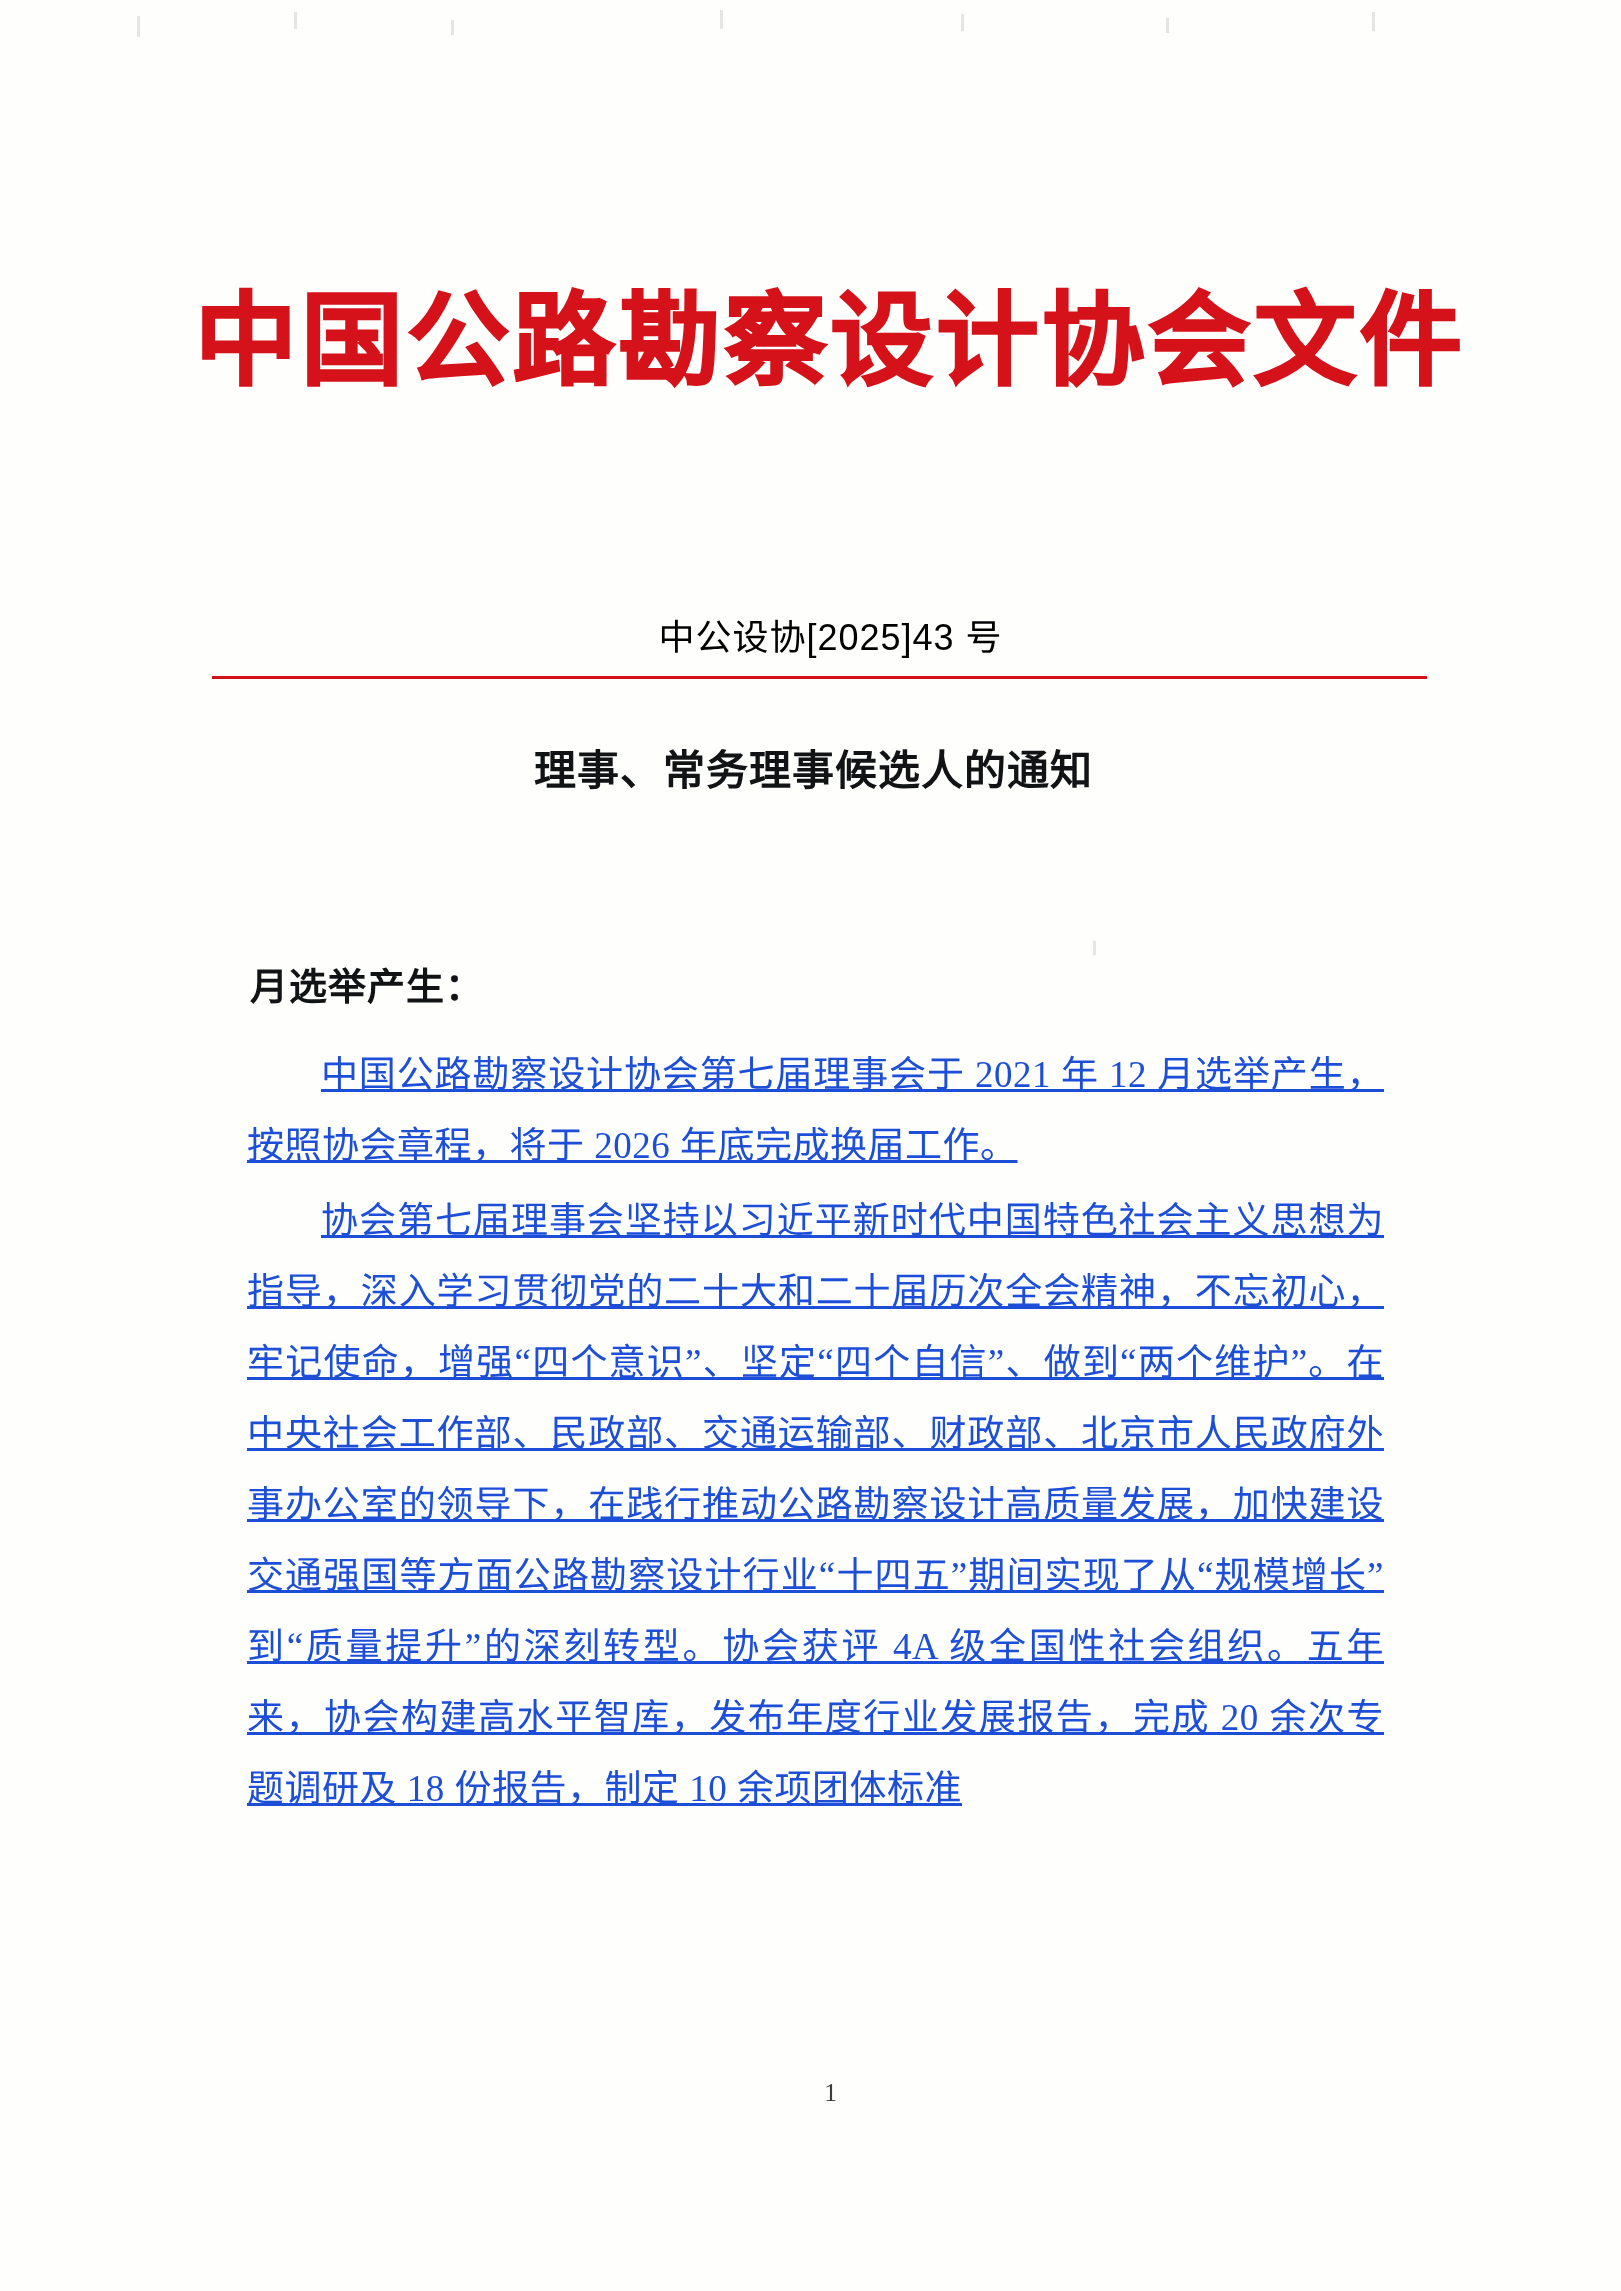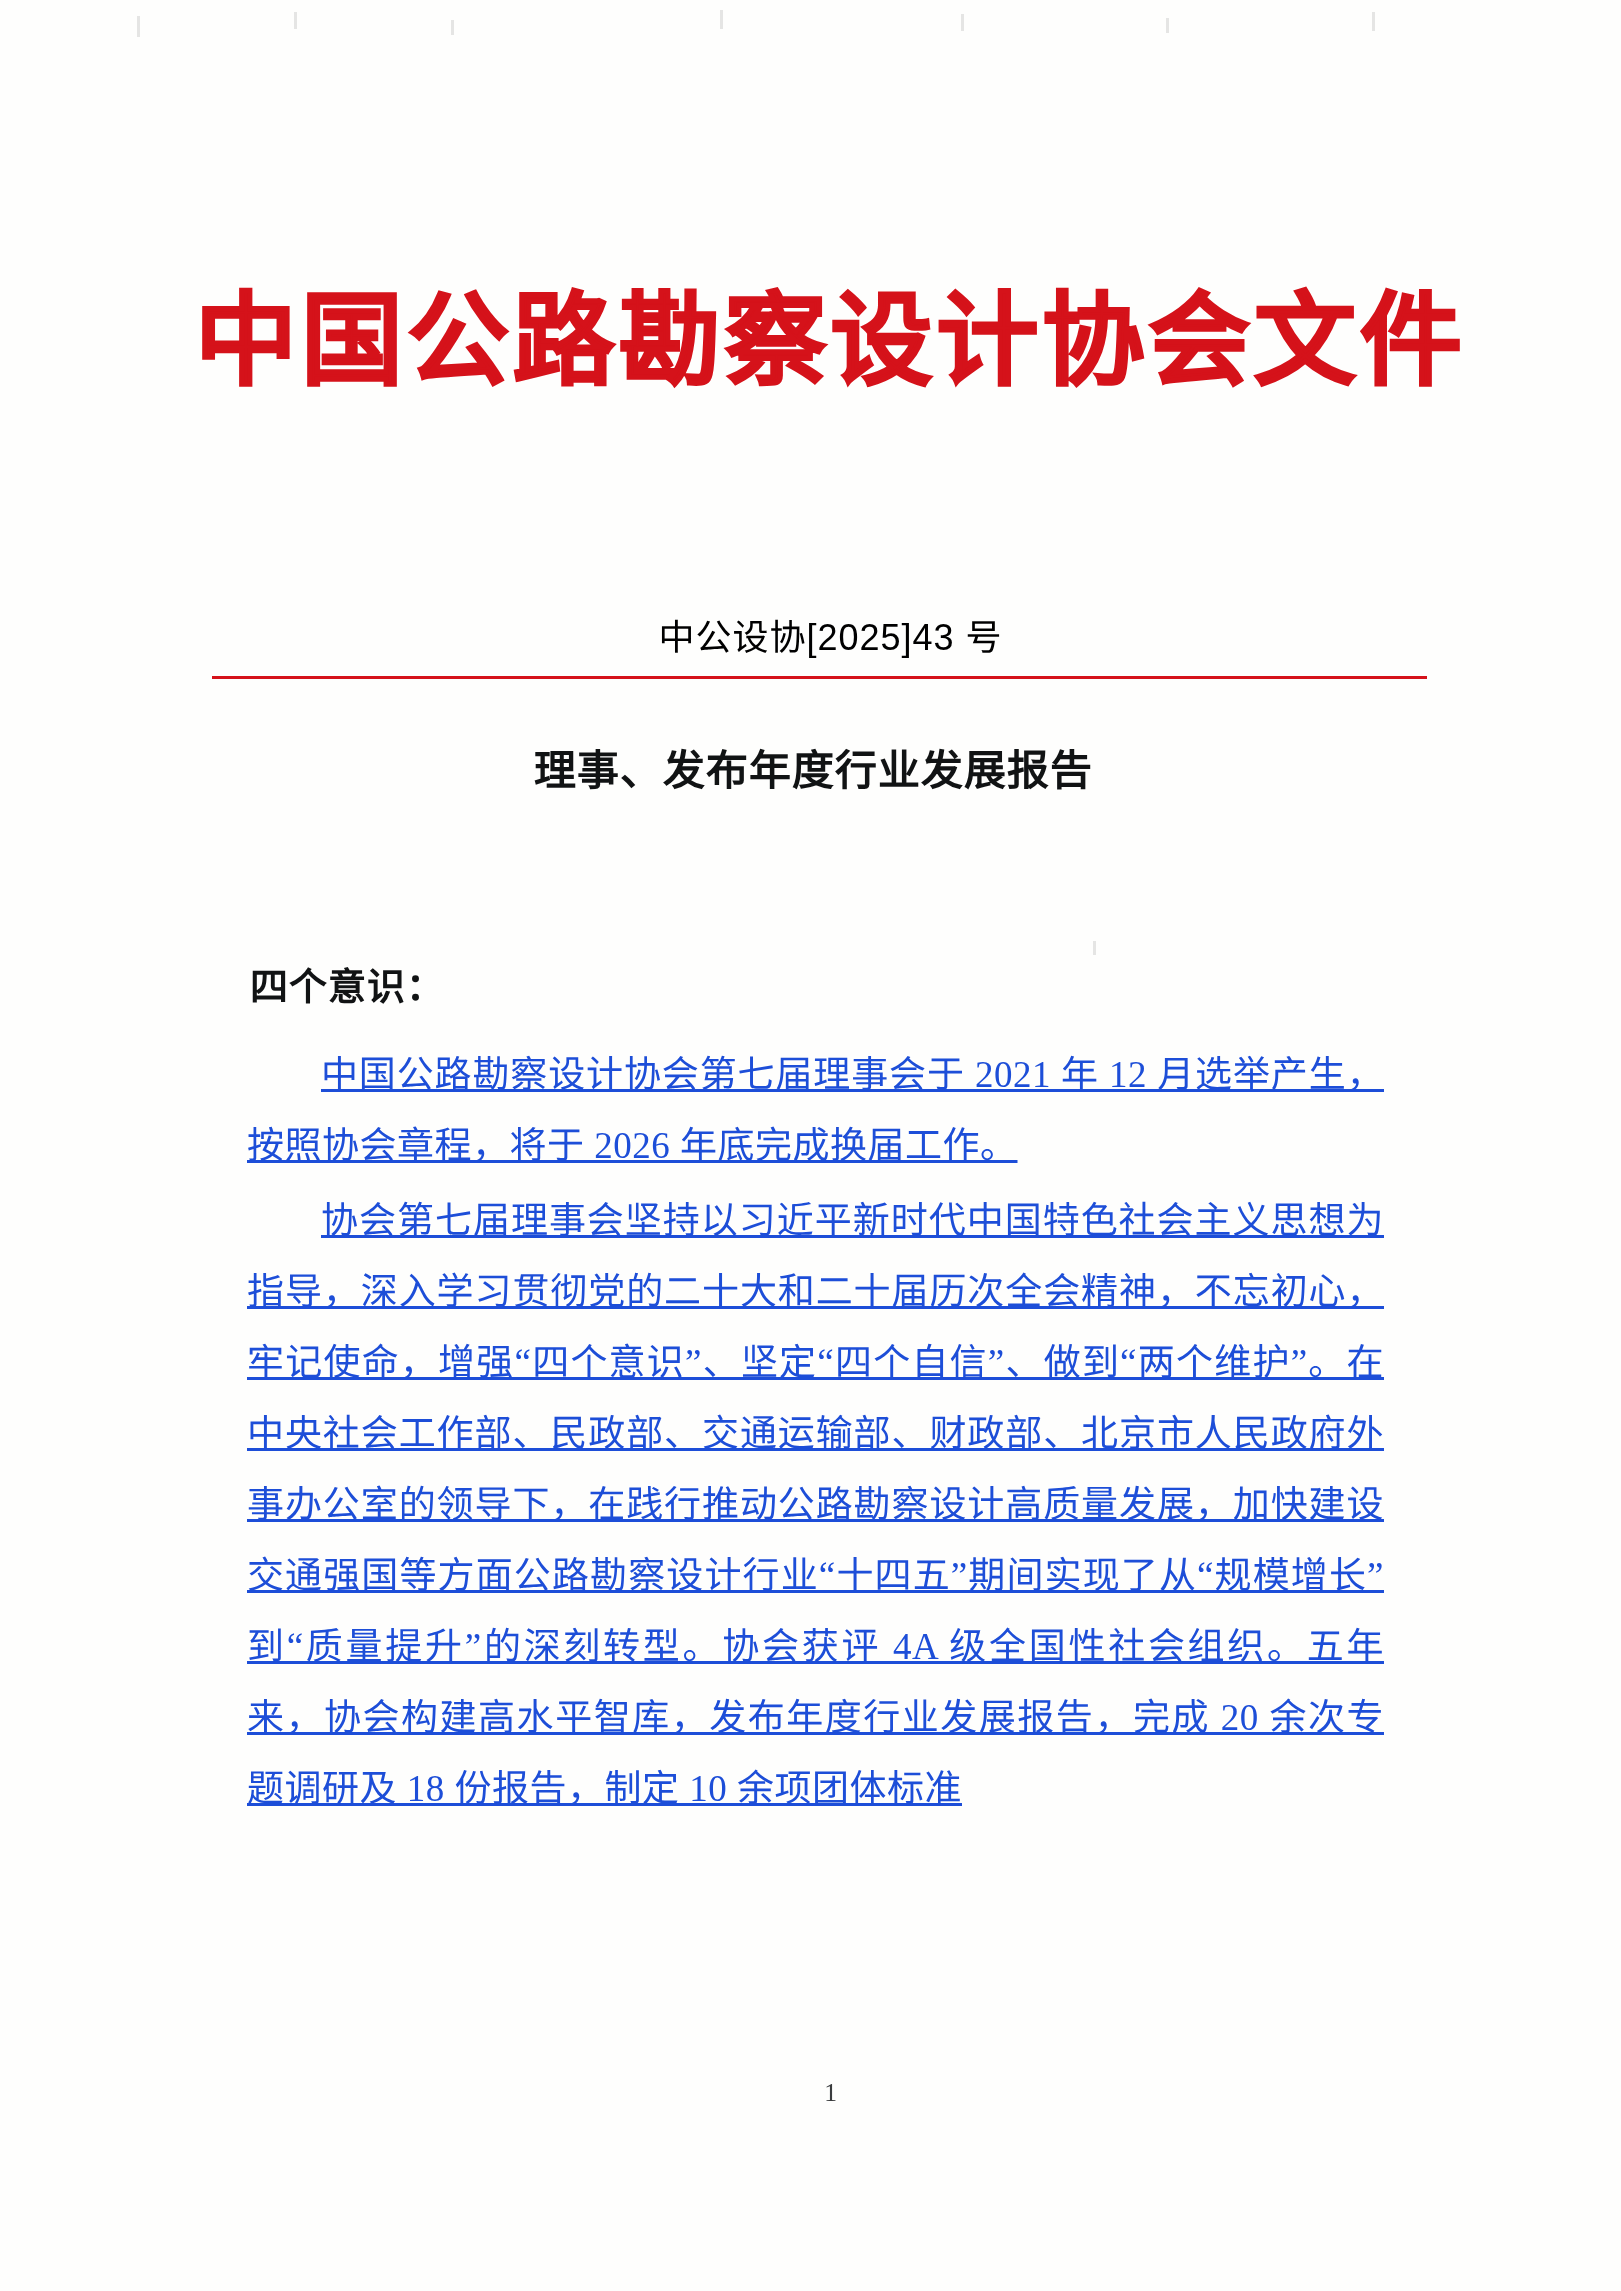--- a/index.html
+++ b/index.html
@@ -129,24 +129,24 @@
   <div class="speck" style="left:1372px;top:11.8px;width:2.9px;height:19.6px;"></div>
   <div class="speck" style="left:1093px;top:941px;width:2.9px;height:13.7px;"></div>
 
   <div class="masthead">中国公路勘察设计协会文件</div>
 
   <div class="doc-number">中公设协[2025]43 号</div>
 
   <div class="red-rule"></div>
 
   <div class="doc-title">
-    <div>理事、发布年度行业发展报告</div>
+    <div>理事、常务理事候选人的通知</div>
   </div>
 
-  <div class="salutation">四个意识：</div>
+  <div class="salutation">月选举产生：</div>
 
   <div class="body-block">
     <p>中国公路勘察设计协会第七届理事会于 2021 年 12 月选举产生，按照协会章程，将于 2026 年底完成换届工作。</p>
     <p>协会第七届理事会坚持以习近平新时代中国特色社会主义思想为指导，深入学习贯彻党的二十大和二十届历次全会精神，不忘初心，牢记使命，增强“四个意识”、坚定“四个自信”、做到“两个维护”。在中央社会工作部、民政部、交通运输部、财政部、北京市人民政府外事办公室的领导下，在践行推动公路勘察设计高质量发展，加快建设交通强国等方面公路勘察设计行业“十四五”期间实现了从“规模增长”到“质量提升”的深刻转型。协会获评 4A 级全国性社会组织。五年来，协会构建高水平智库，发布年度行业发展报告，完成 20 余次专题调研及 18 份报告，制定 10 余项团体标准</p>
   </div>
 
   <div class="page-number">1</div>
 
 </div>
 

